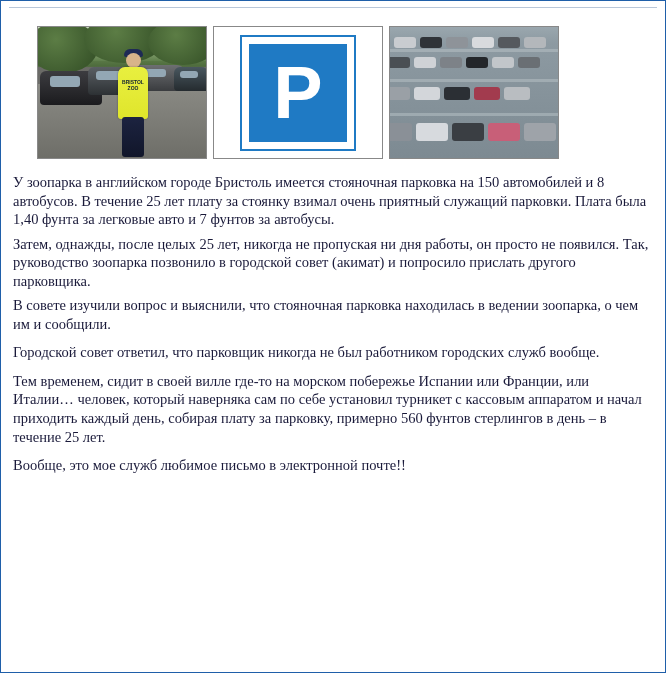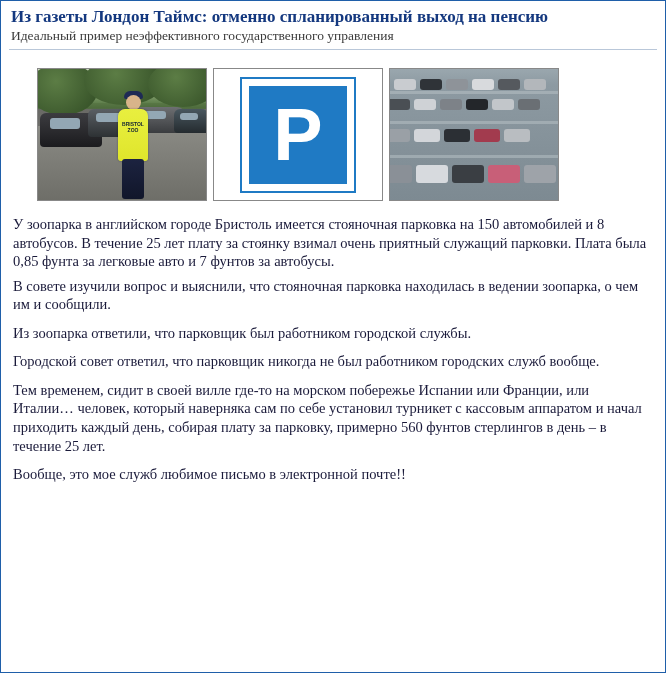--- a/index.html
+++ b/index.html
@@ -152,24 +152,20 @@
   }
   .content p.tight {
     margin-bottom: 6px;
   }
 </style>
 </head>
 <body>
 
 <div class="page">
 
-  <div class="header">
-    <h1 class="title">Из газеты Лондон Таймс: отменно спланированный выход на пенсию</h1>
-    <div class="subtitle">Идеальный пример неэффективного государственного управления</div>
-  </div>
   <div class="rule"></div>
 
   <div class="images">
 
     <div class="photo p1">
       <div class="sky"></div>
       <div class="tree t1"></div>
       <div class="tree t2"></div>
       <div class="tree t3"></div>
       <div class="ground"></div>
@@ -230,21 +226,21 @@
         <div class="c" style="left:36px;width:32px;height:18px;background:#d7dade;"></div>
         <div class="c" style="left:72px;width:32px;height:18px;background:#3a3e43;"></div>
         <div class="c" style="left:108px;width:32px;height:18px;background:#c85f78;"></div>
         <div class="c" style="left:144px;width:32px;height:18px;background:#9ea3a9;"></div>
       </div>
     </div>
 
   </div>
 
   <div class="content">
-    <p class="tight">У зоопарка в английском городе Бристоль имеется стояночная парковка на 150 автомобилей и 8 автобусов. В течение 25 лет плату за стоянку взимал очень приятный служащий парковки. Плата была 0,85 фунта за легковые авто и 7 фунтов за автобусы.</p>
+    <p class="tight">У зоопарка в английском городе Бристоль имеется стояночная парковка на 150 автомобилей и 8 автобусов. В течение 25 лет плату за стоянку взимал очень приятный служащий парковки. Плата была 1,40 фунта за легковые авто и 7 фунтов за автобусы.</p>
+    <p class="tight">Затем, однажды, после целых 25 лет, никогда не пропуская ни дня работы, он просто не появился. Так, руководство зоопарка позвонило в городской совет (акимат) и попросило прислать другого парковщика.</p>
     <p>В совете изучили вопрос и выяснили, что стояночная парковка находилась в ведении зоопарка, о чем им и сообщили.</p>
-    <p>Из зоопарка ответили, что парковщик был работником городской службы.</p>
     <p>Городской совет ответил, что парковщик никогда не был работником городских служб вообще.</p>
     <p>Тем временем, сидит в своей вилле где-то на морском побережье Испании или Франции, или Италии… человек, который наверняка сам по себе установил турникет с кассовым аппаратом и начал приходить каждый день, собирая плату за парковку, примерно 560 фунтов стерлингов в день – в течение 25 лет.</p>
     <p>Вообще, это мое служб любимое письмо в электронной почте!!</p>
   </div>
 
 </div>
 
 </body></html>

